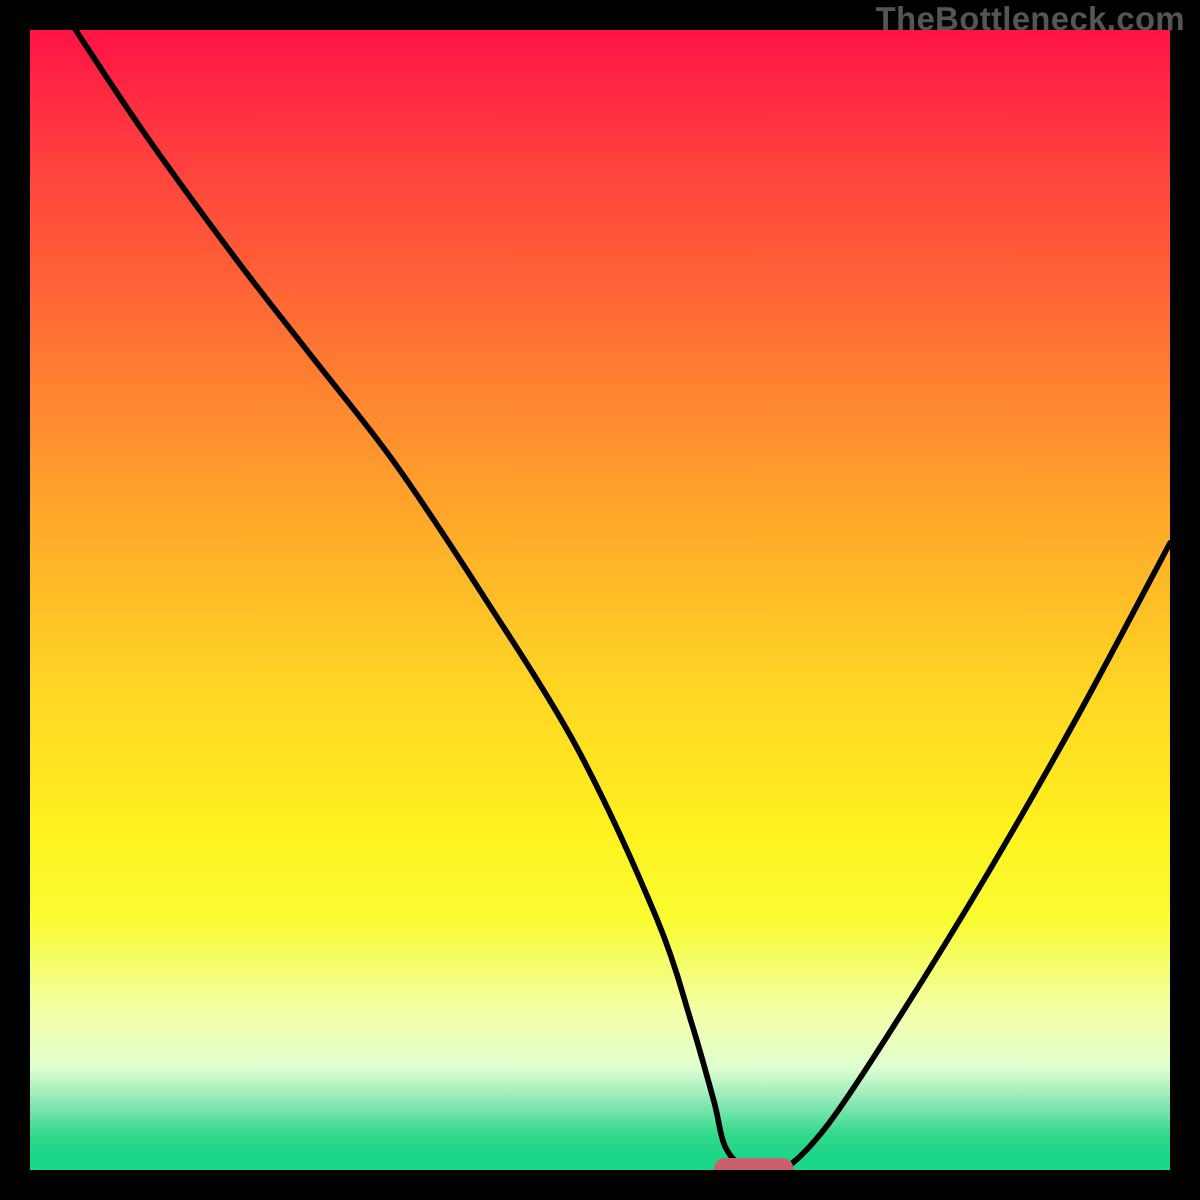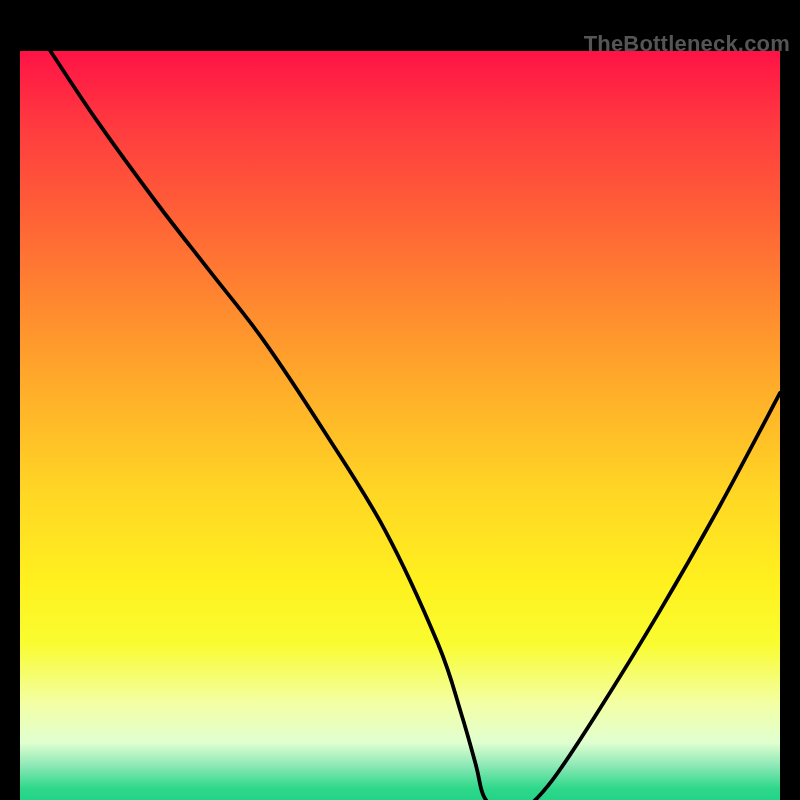--- a/index.html
+++ b/index.html
@@ -9,21 +9,20 @@
     height: 800px;
     background: #000;
     overflow: hidden;
     font-family: Arial, Helvetica, sans-serif;
   }
   .frame {
     position: relative;
     width: 800px;
     height: 576px;
     background: #000;
-    margin-top: 31px;
   }
   .watermark {
     position: absolute;
     top: 0;
     right: 10px;
     color: #555;
     font-size: 22px;
     font-weight: 600;
     z-index: 10;
     letter-spacing: 0.2px;

